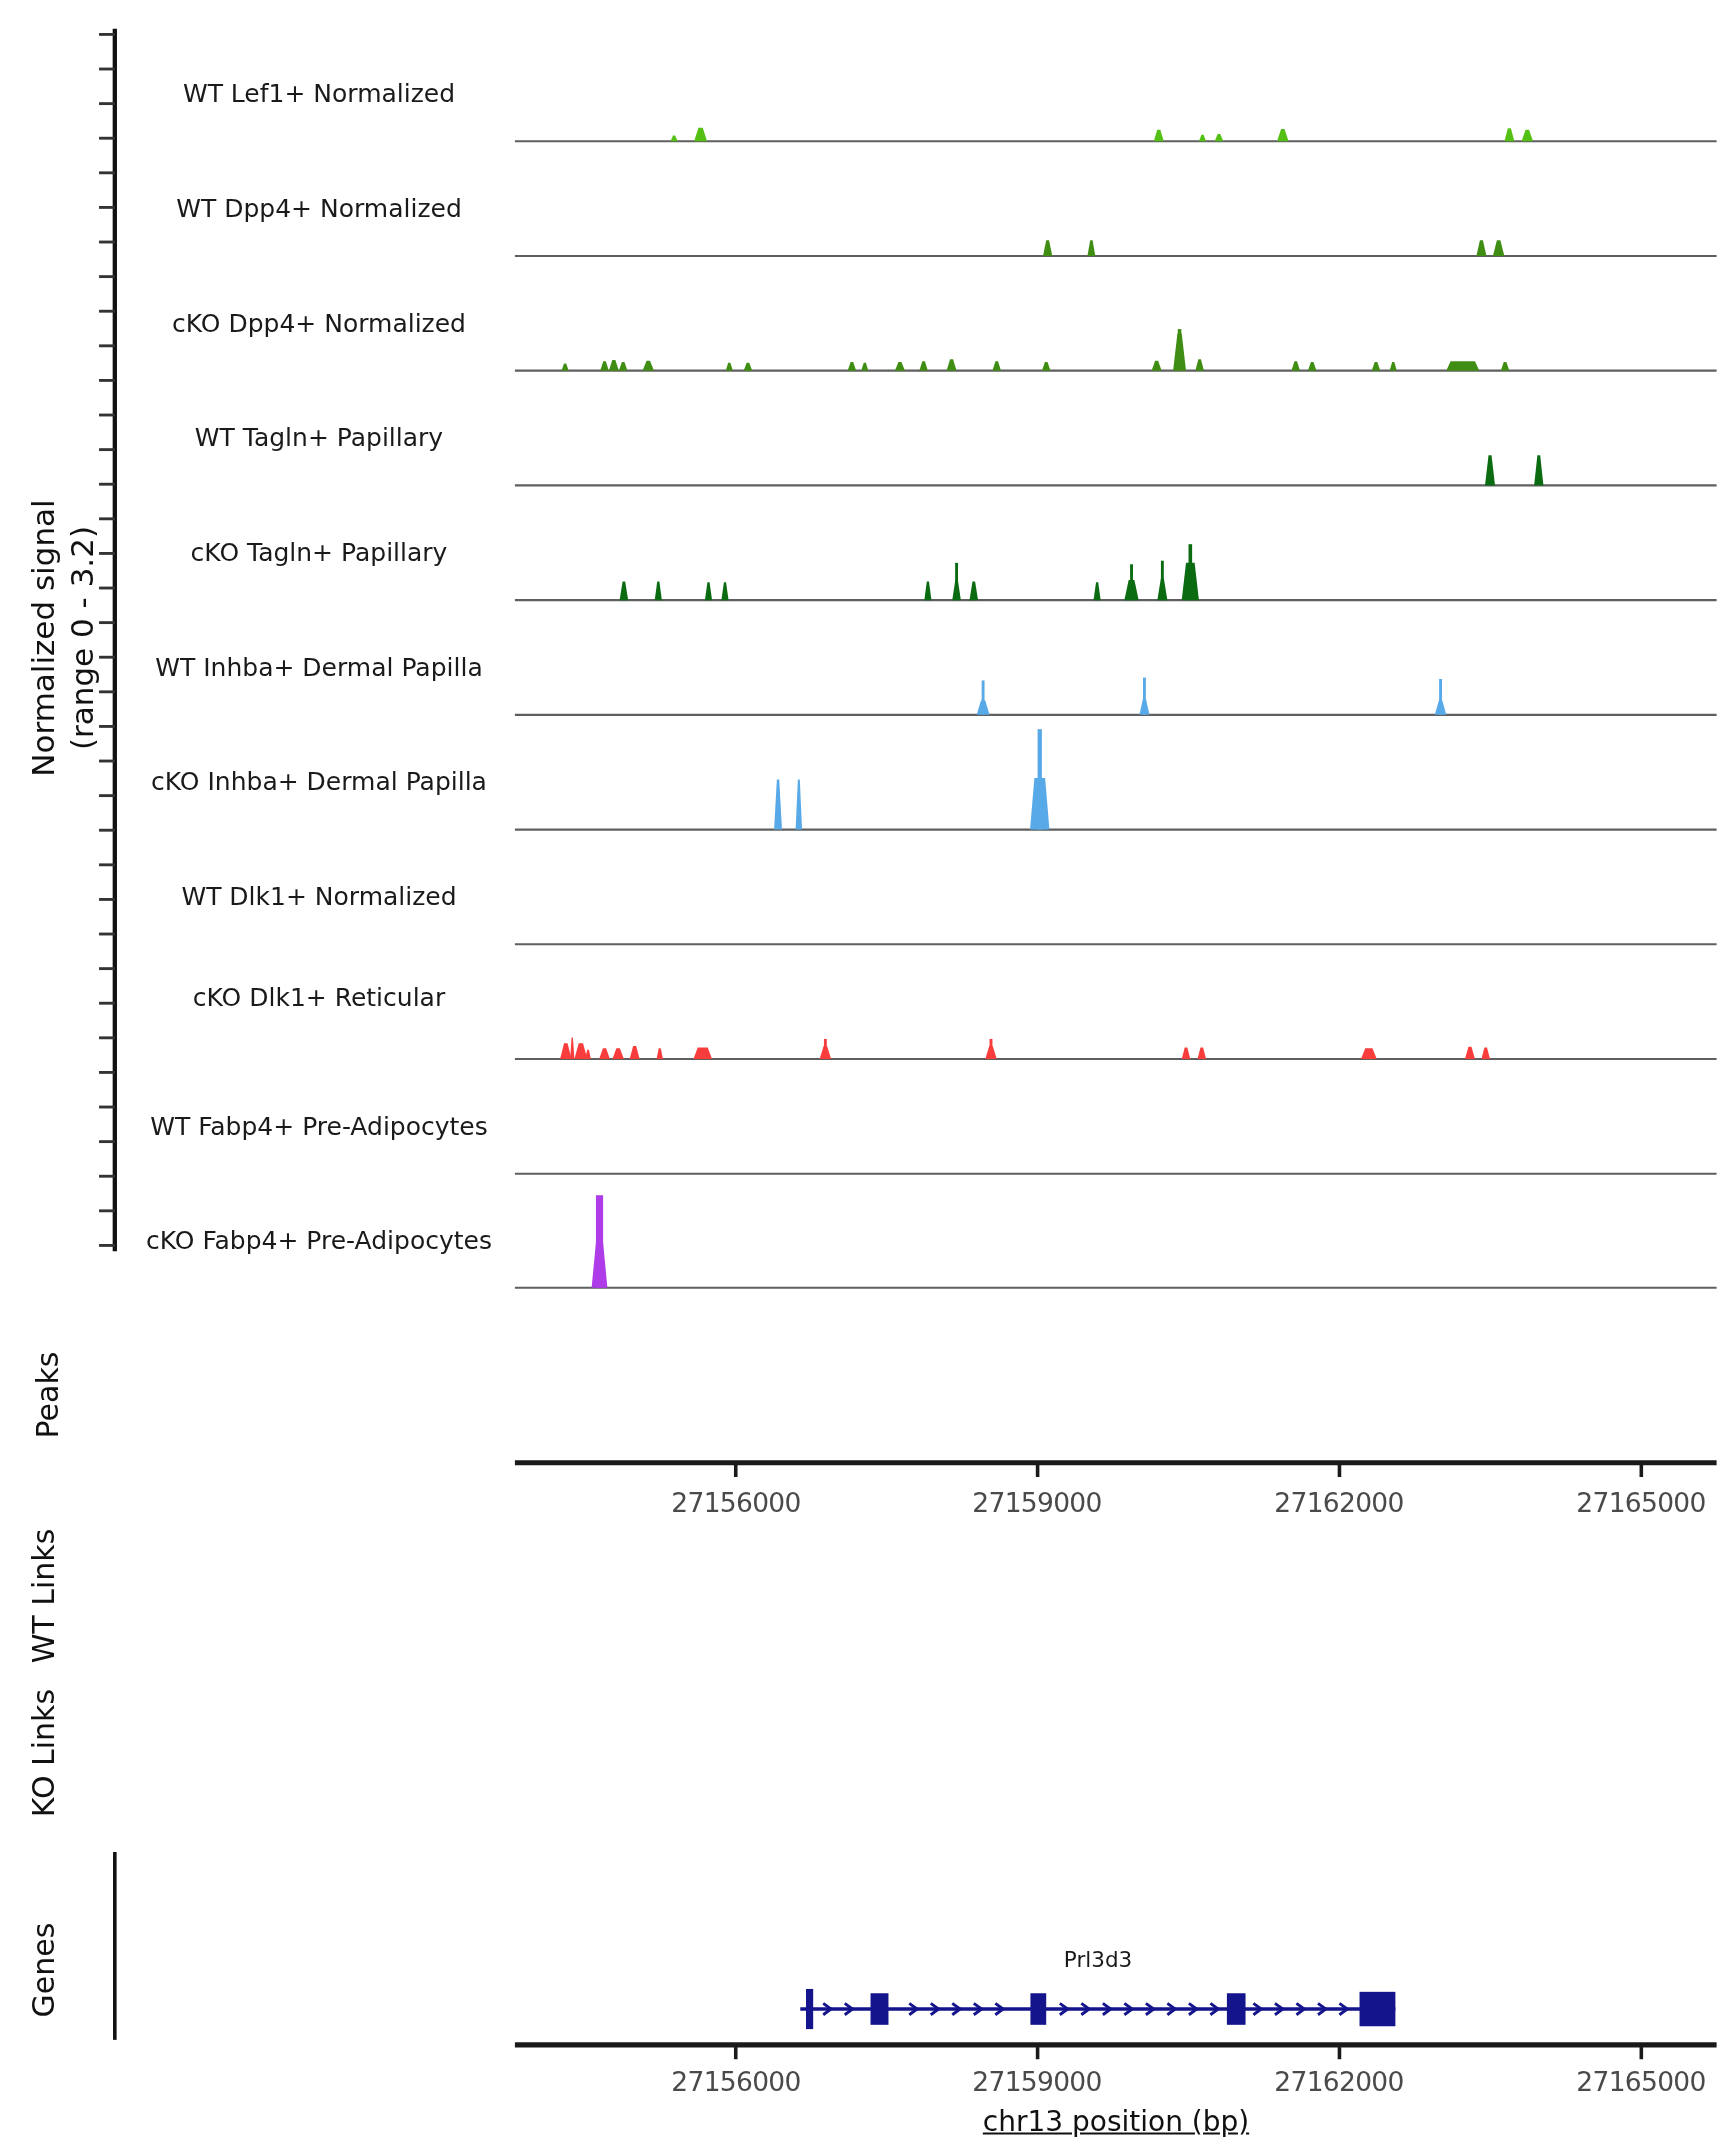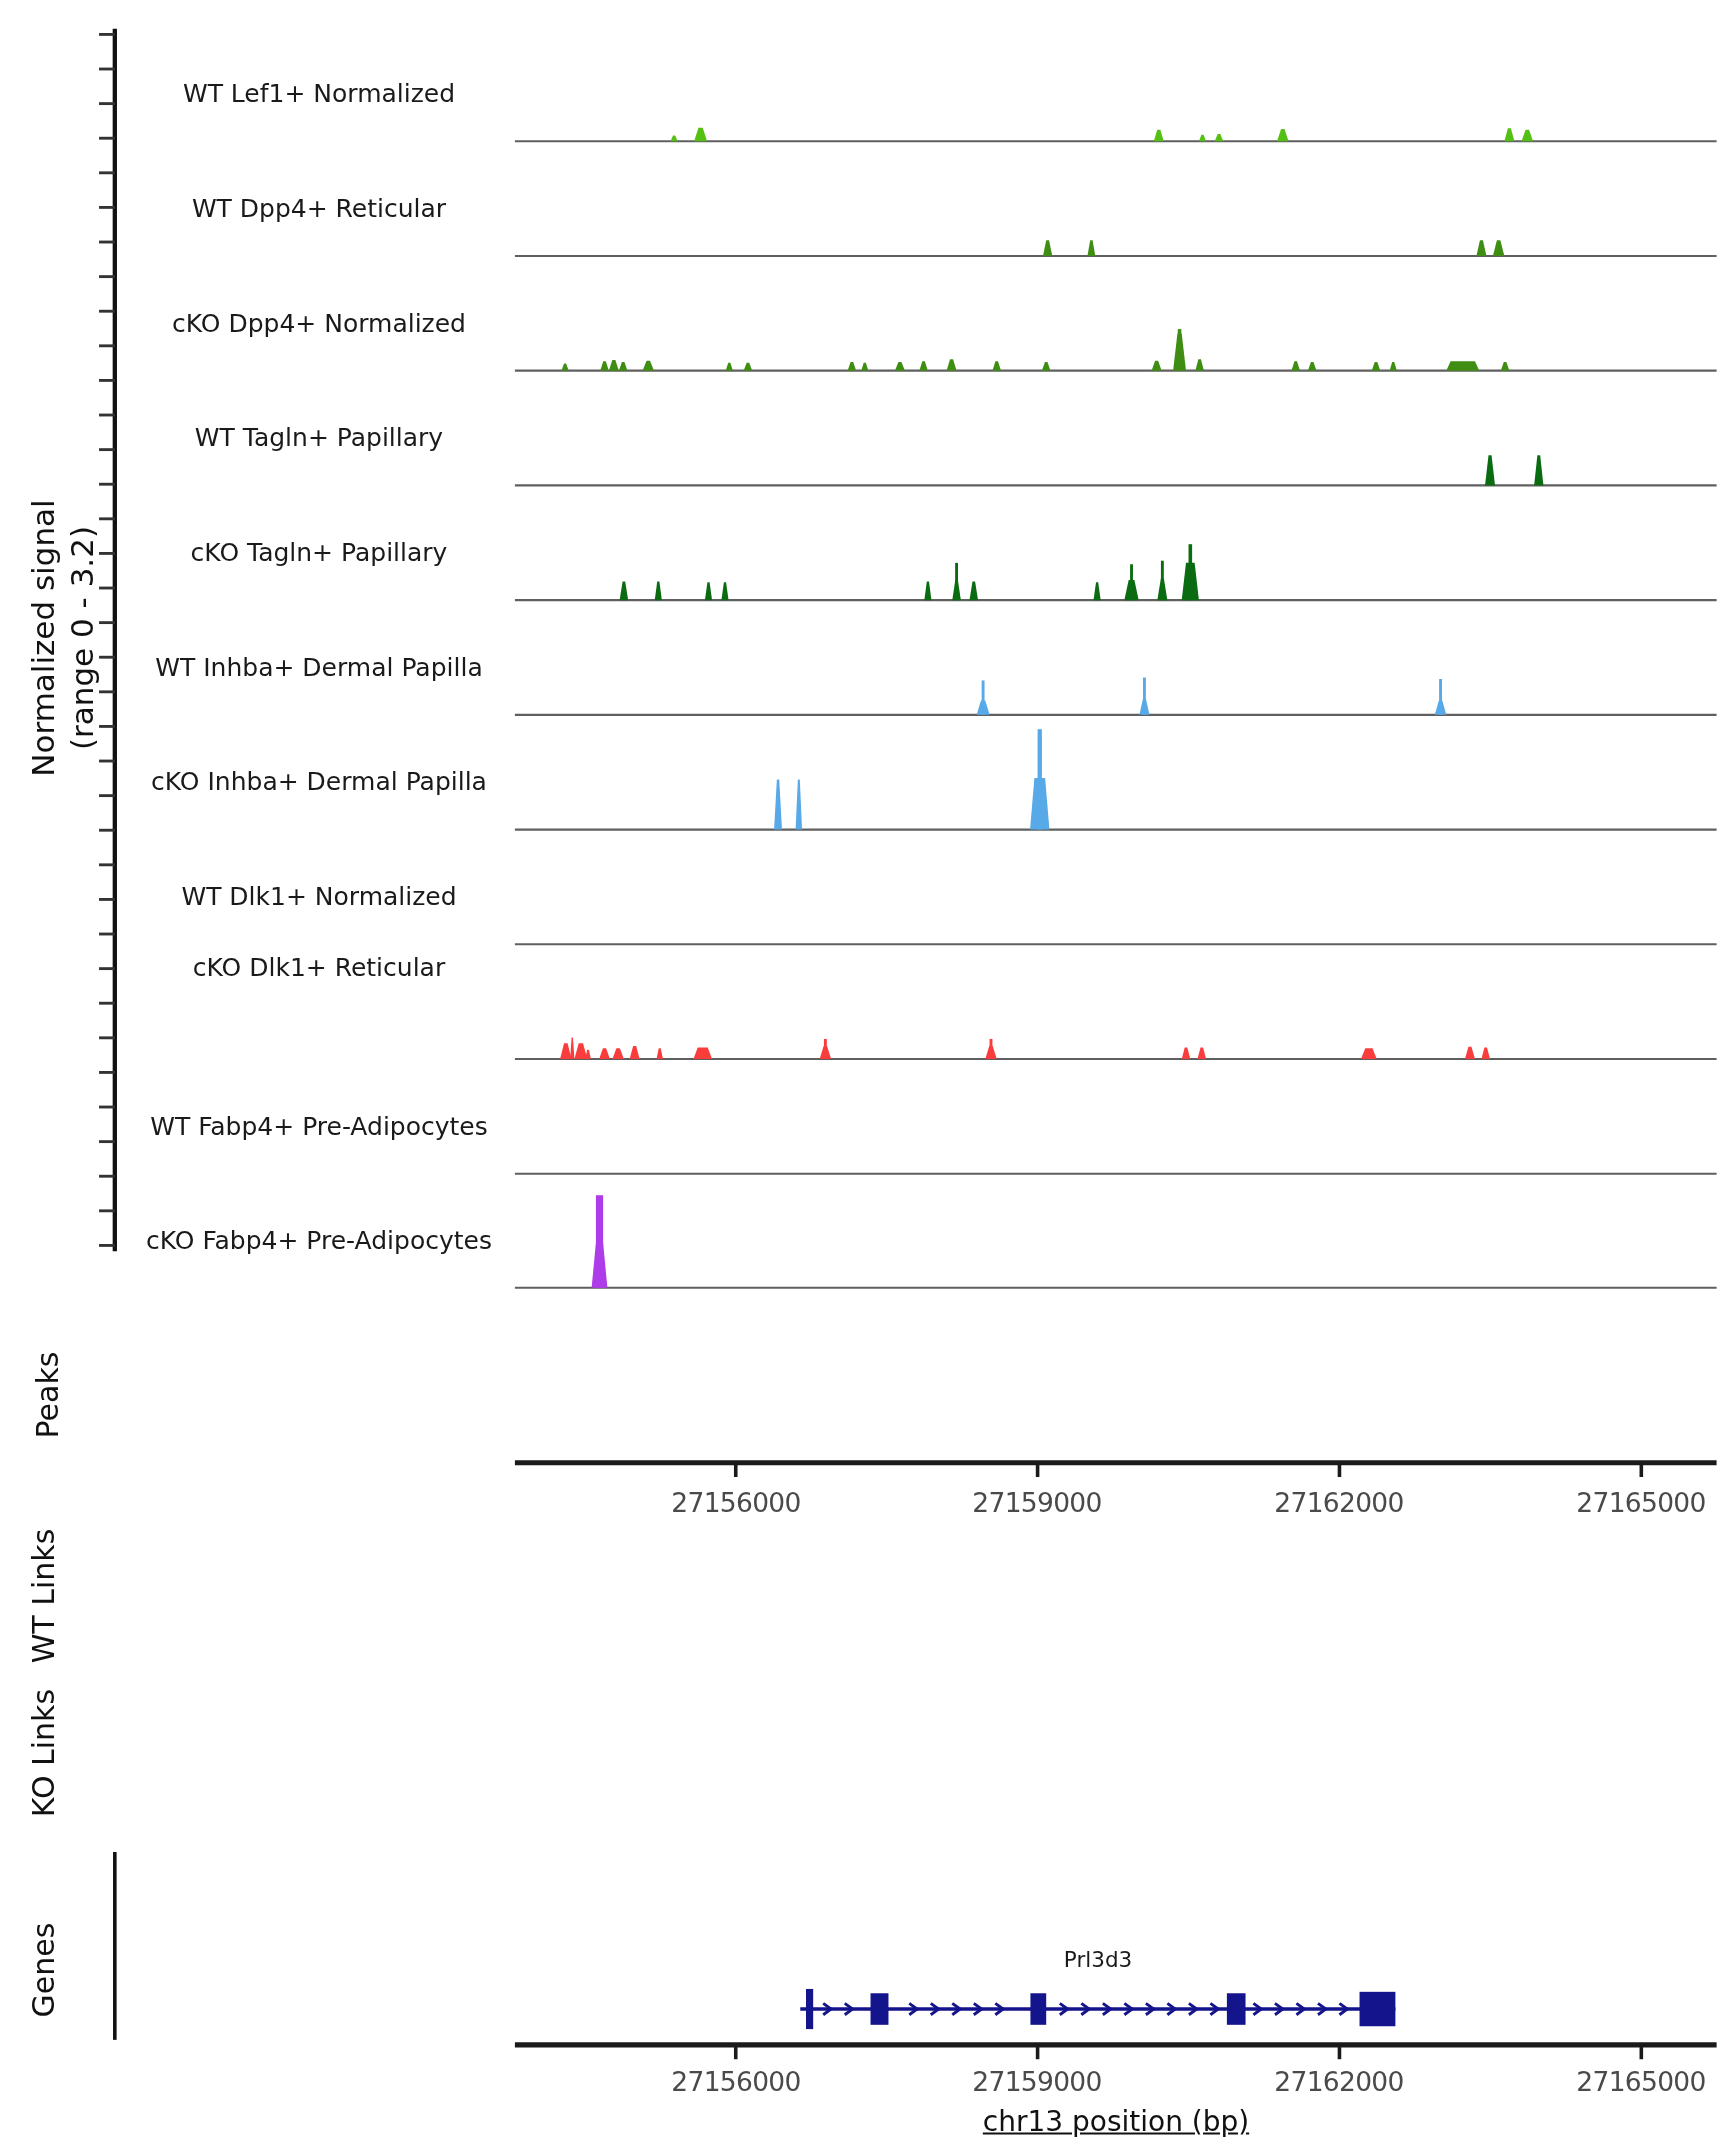--- a/index.html
+++ b/index.html
@@ -199,28 +199,28 @@
   <div class="lbl rot section-label" style="left:43px;top:1596px;">WT Links</div>
   <div class="lbl rot section-label" style="left:43px;top:1753px;">KO Links</div>
   <div class="lbl rot section-label" style="left:43px;top:1970px;">Genes</div>
 
   <div class="lbl gene-name" style="left:1098px;top:1959px;">Prl3d3</div>
 
   <div class="lbl axis-title" style="left:1116px;top:2121px;">chr13 position (bp)</div>
 
   <div id="dyn-labels">
       <div class="lbl track-label" style="left: 319px; top: 93px;">WT Lef1+ Normalized</div>
-      <div class="lbl track-label" style="left: 319px; top: 208px;">WT Dpp4+ Reticular</div>
+      <div class="lbl track-label" style="left: 319px; top: 208px;">WT Dpp4+ Normalized</div>
       <div class="lbl track-label" style="left: 319px; top: 323px;">cKO Dpp4+ Normalized</div>
       <div class="lbl track-label" style="left: 319px; top: 437px;">WT Tagln+ Papillary</div>
       <div class="lbl track-label" style="left: 319px; top: 552px;">cKO Tagln+ Papillary</div>
       <div class="lbl track-label" style="left: 319px; top: 667px;">WT Inhba+ Dermal Papilla</div>
       <div class="lbl track-label" style="left: 319px; top: 781px;">cKO Inhba+ Dermal Papilla</div>
       <div class="lbl track-label" style="left: 319px; top: 896px;">WT Dlk1+ Normalized</div>
-      <div class="lbl track-label" style="left: 319px; top: 967px;">cKO Dlk1+ Reticular</div>
+      <div class="lbl track-label" style="left: 319px; top: 997px;">cKO Dlk1+ Reticular</div>
       <div class="lbl track-label" style="left: 319px; top: 1126px;">WT Fabp4+ Pre-Adipocytes</div>
       <div class="lbl track-label" style="left: 319px; top: 1240px;">cKO Fabp4+ Pre-Adipocytes</div>
       <div class="lbl tick-label" style="left: 736px; top: 1502px;">27156000</div>
       <div class="lbl tick-label" style="left: 1037px; top: 1502px;">27159000</div>
       <div class="lbl tick-label" style="left: 1339px; top: 1502px;">27162000</div>
       <div class="lbl tick-label" style="left: 1641px; top: 1502px;">27165000</div>
       <div class="lbl tick-label" style="left: 736px; top: 2081px;">27156000</div>
       <div class="lbl tick-label" style="left: 1037px; top: 2081px;">27159000</div>
       <div class="lbl tick-label" style="left: 1339px; top: 2081px;">27162000</div>
       <div class="lbl tick-label" style="left: 1641px; top: 2081px;">27165000</div>

